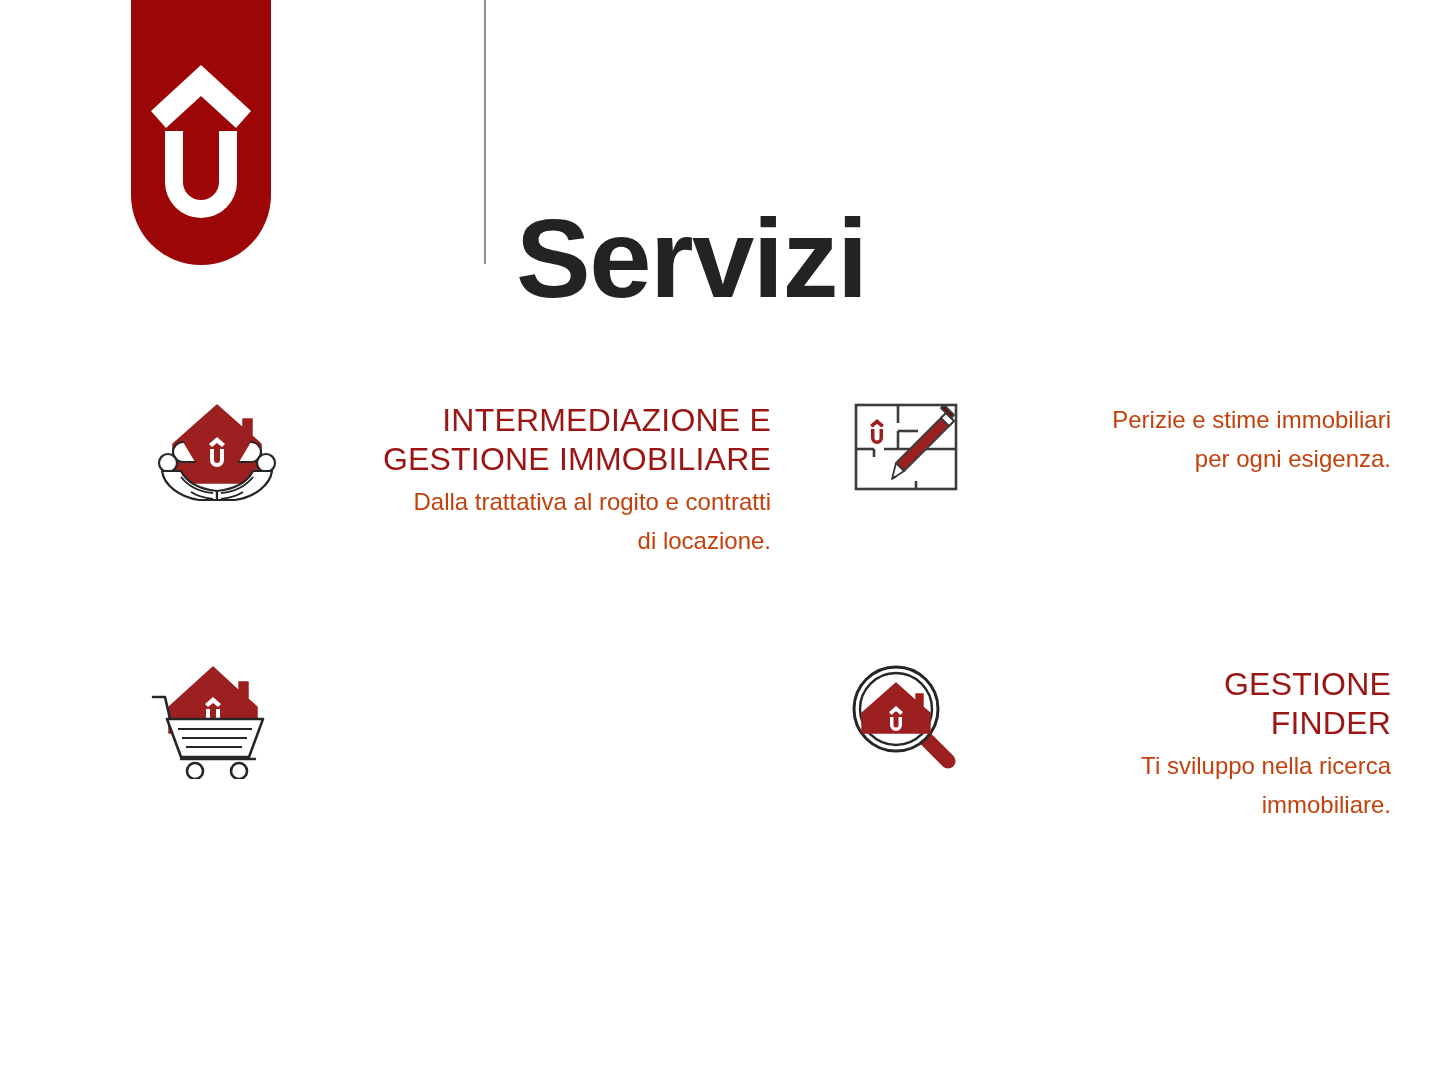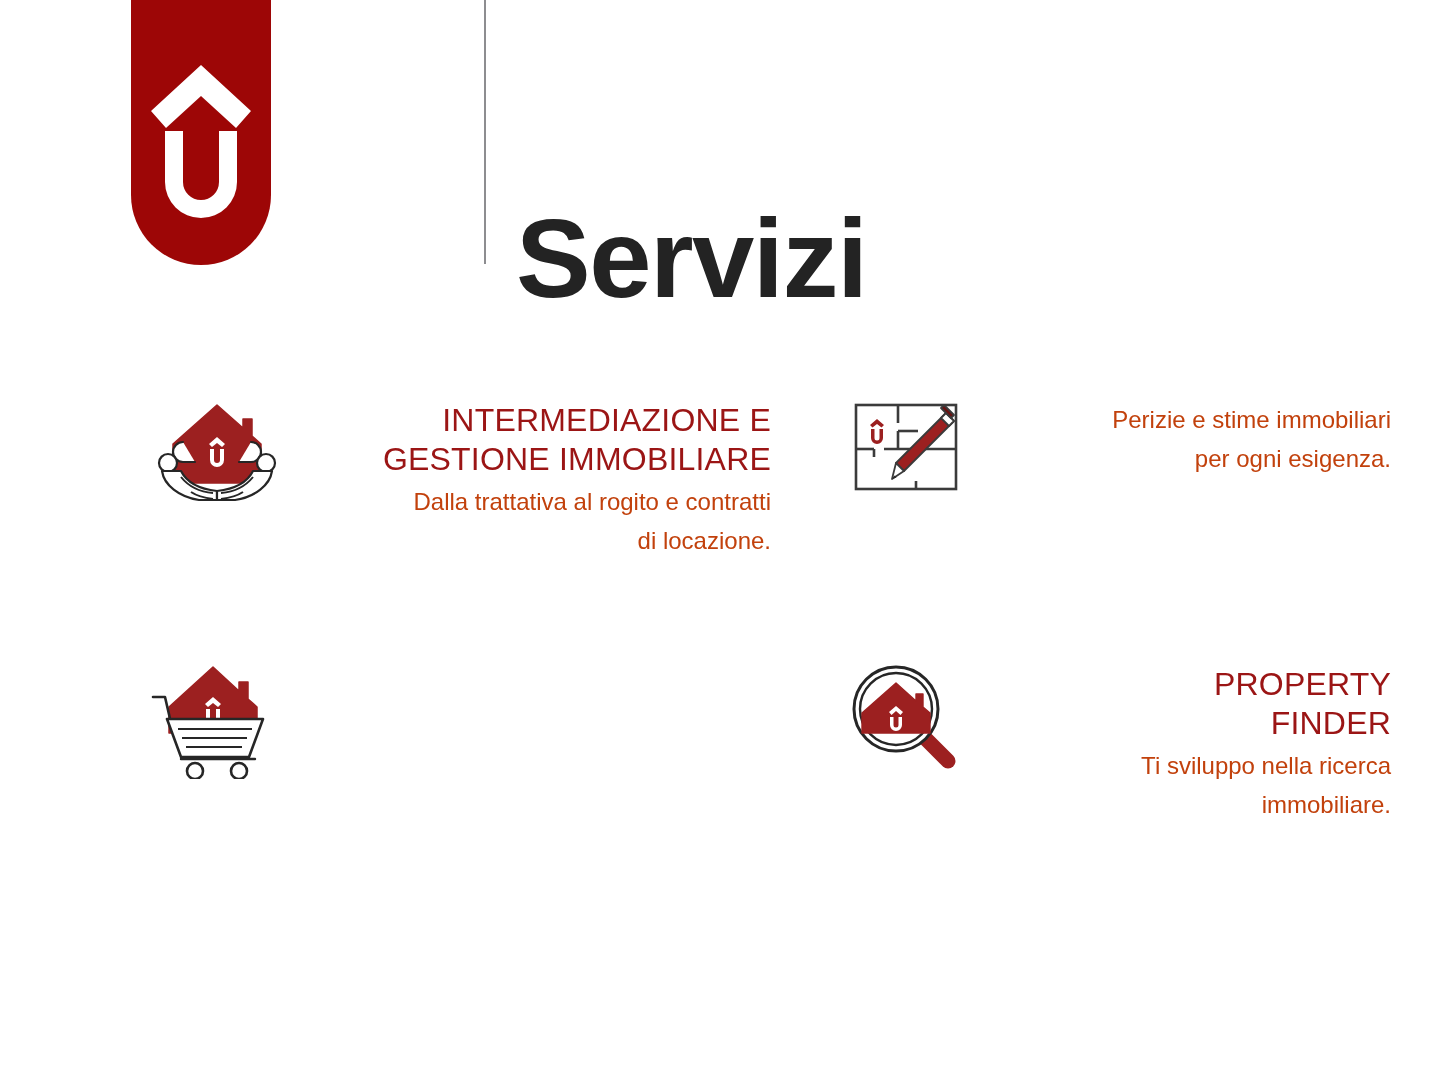--- a/index.html
+++ b/index.html
@@ -233,21 +233,21 @@
 
             <circle cx="46" cy="48" r="42" fill="#ffffff" stroke="#262626" stroke-width="3"></circle>
             <circle cx="46" cy="48" r="36" fill="#ffffff" stroke="#262626" stroke-width="2.4"></circle>
 
             <path d="M46 22 L66 40 L66 33 L73 33 L73 46 L80 52 L80 72 L12 72 L12 52 Z" fill="#9c2020" stroke="#9c2020" stroke-width="1.4" stroke-linejoin="round"></path>
             <path d="M46 45 L53 51 L50.5 54 L46 50 L41.5 54 L39 51 Z" fill="#ffffff"></path>
             <path d="M40 56 L40 64 A6 6 0 0 0 52 64 L52 56 L48.5 56 L48.5 64 A2.5 2.5 0 0 1 43.5 64 L43.5 56 Z" fill="#ffffff"></path>
           </svg>
         </div>
         <div class="svc-body">
-          <div class="svc-title">PROPERTY
+          <div class="svc-title">GESTIONE
 FINDER</div>
           <div class="svc-desc">Ti sviluppo nella ricerca
 immobiliare.</div>
         </div>
       </div>
     </div>
 
   </div>
 </div>
 

